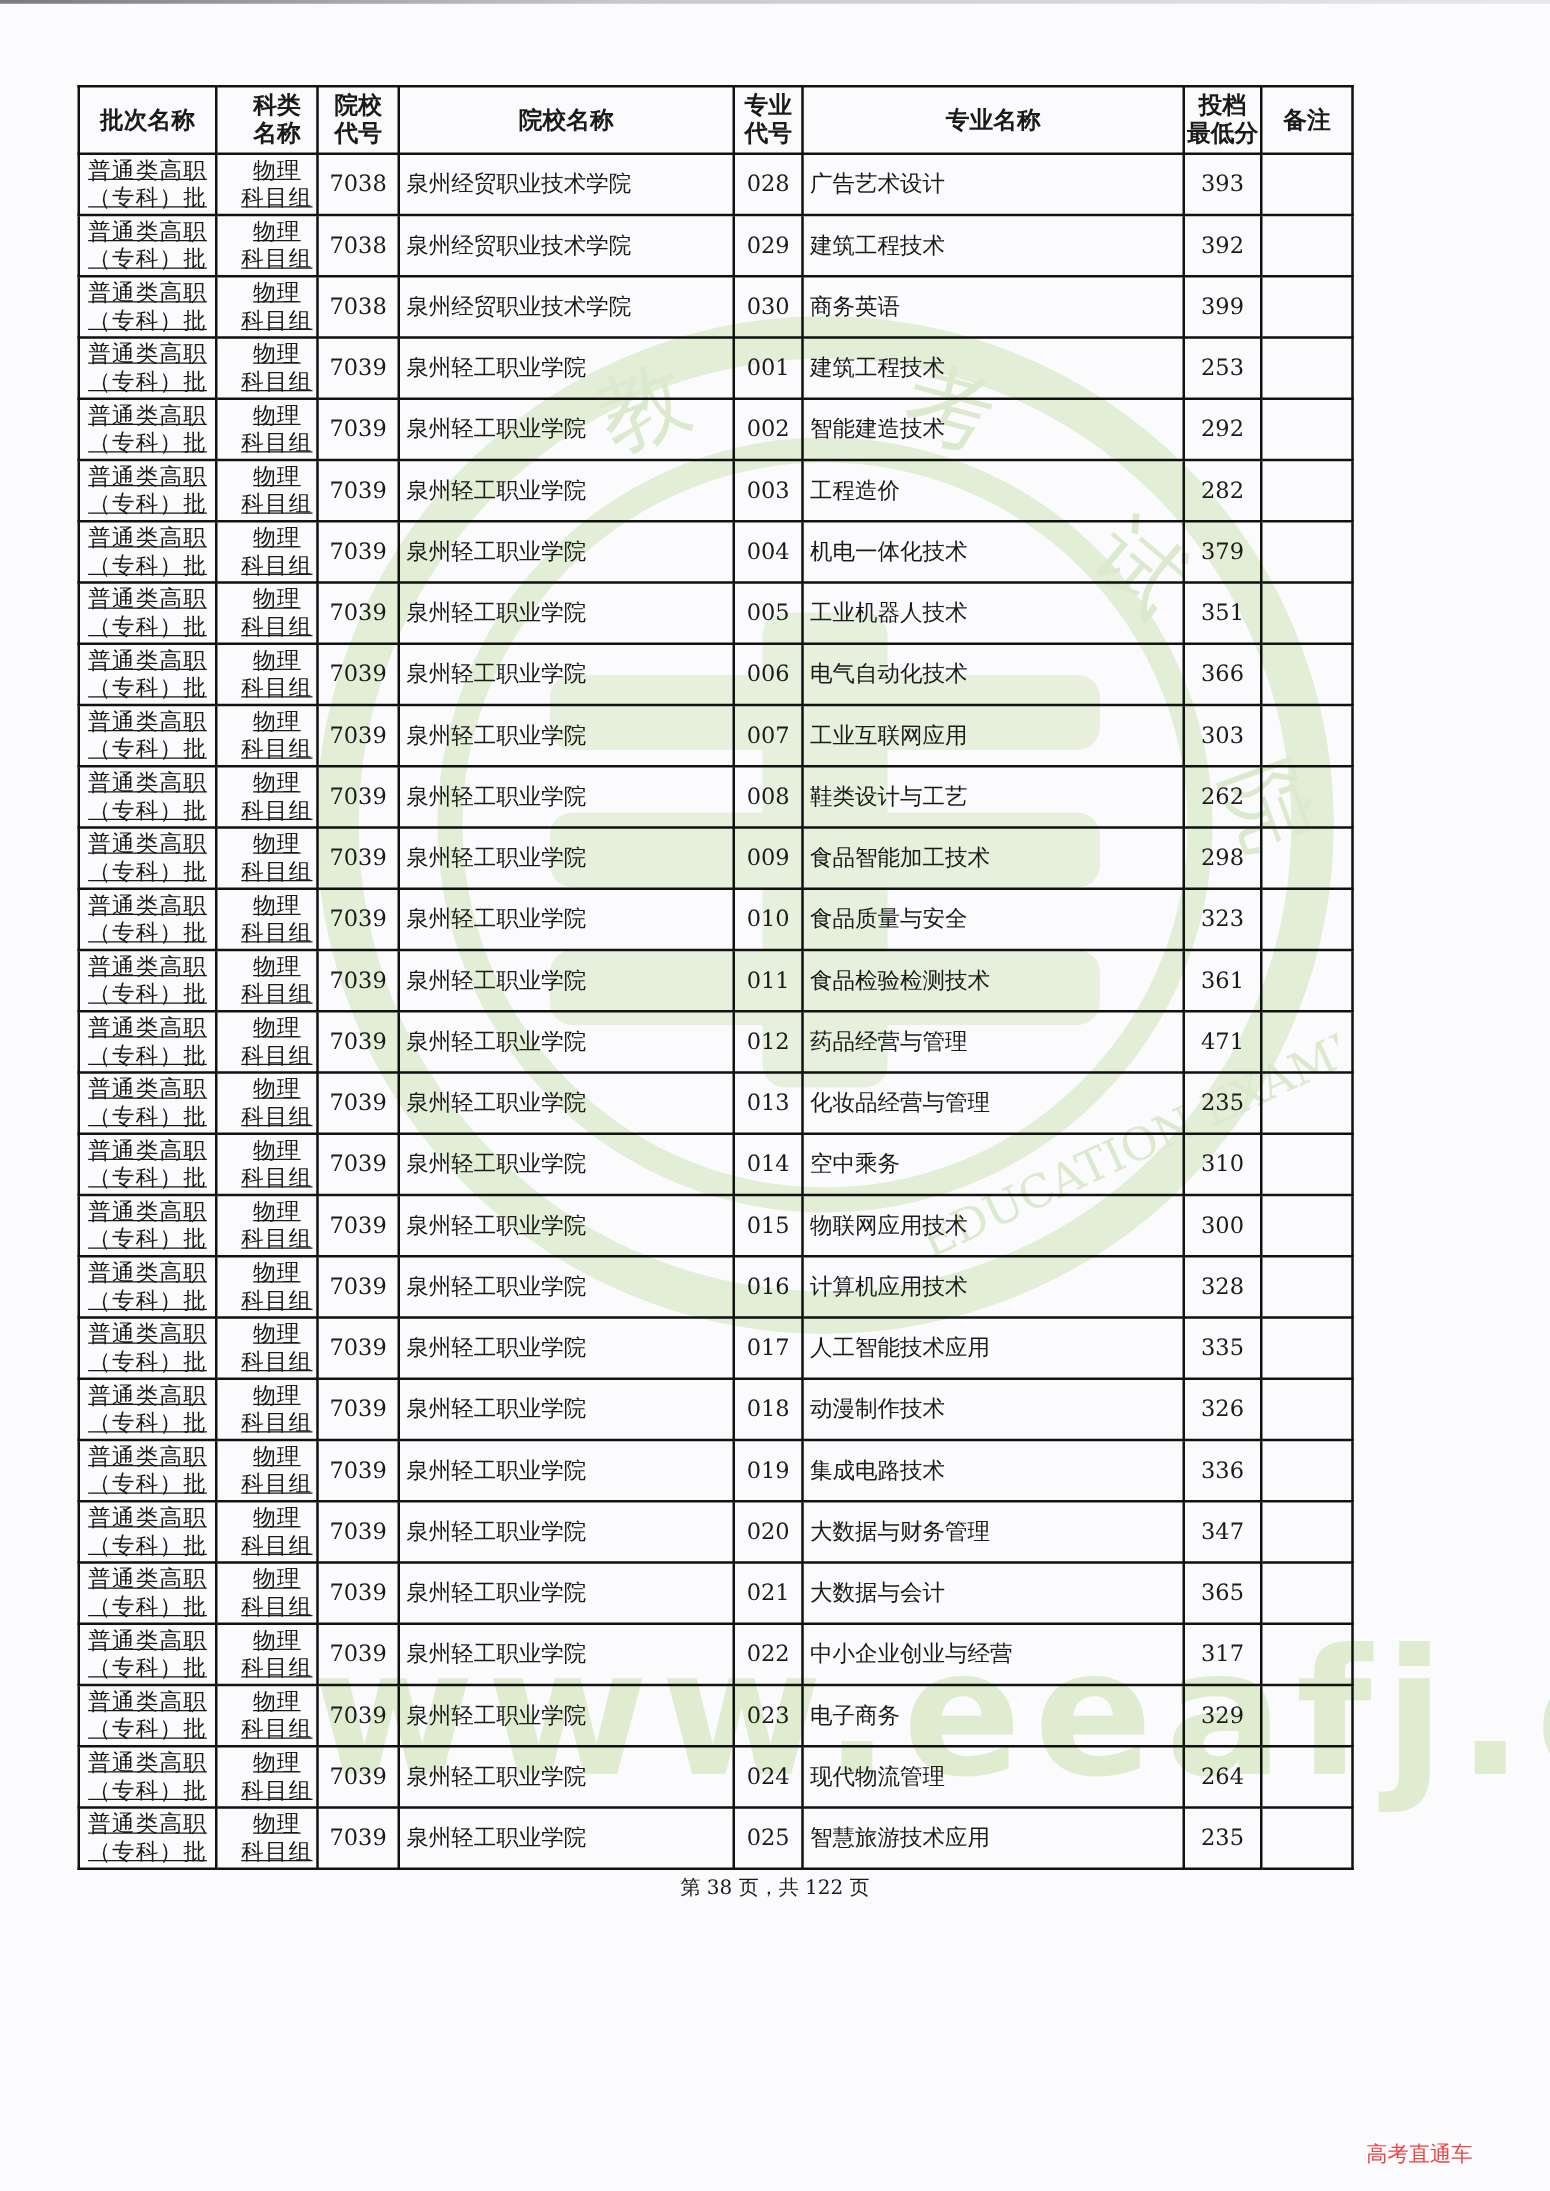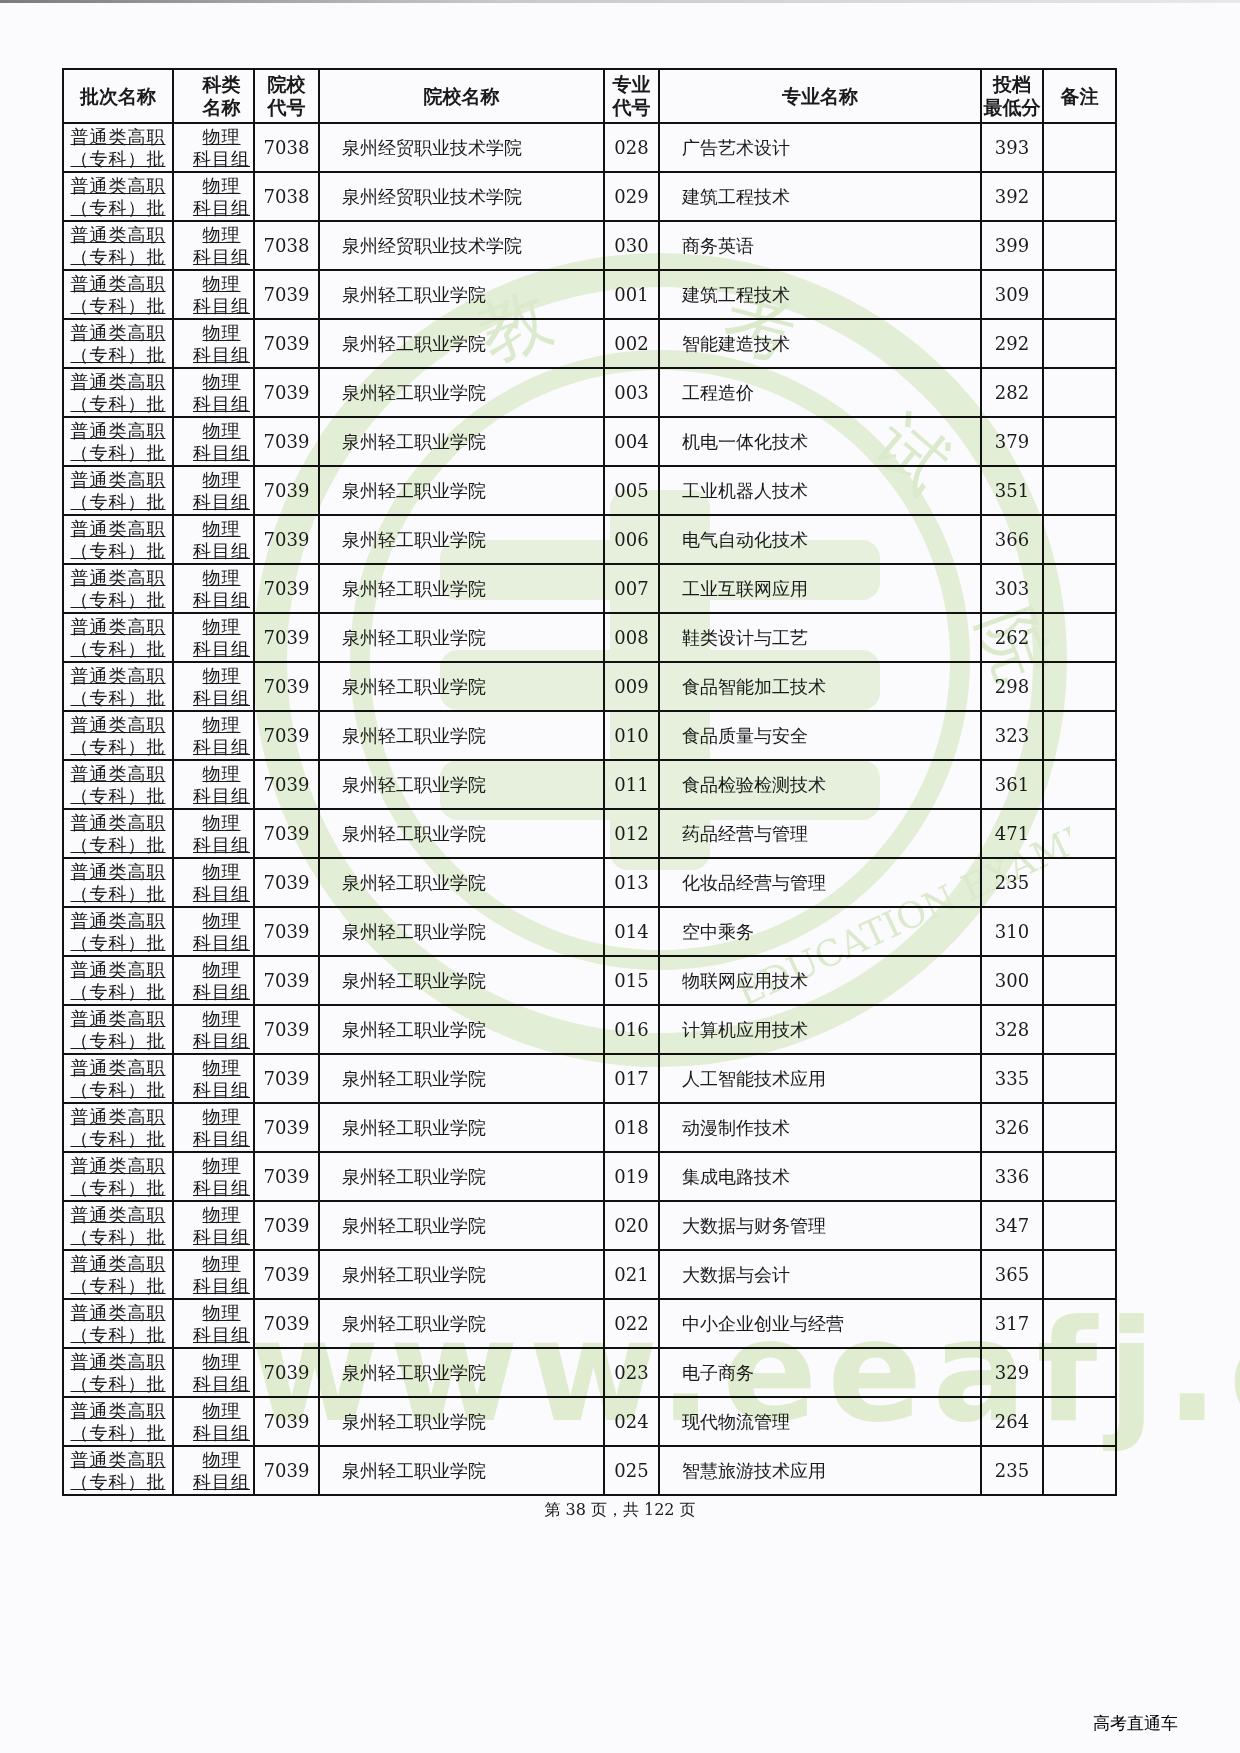--- a/index.html
+++ b/index.html
@@ -39,31 +39,31 @@
     }
     th {
       height: 52px;
       font-family: "DejaVu Sans", "Liberation Sans", sans-serif;
       font-weight: bold;
       font-size: 19px;
       line-height: 23px;
     }
     td { height: 47px; font-size: 18px; line-height: 22px; }
     td.batch, td.subj { font-size: 18px; line-height: 22px; letter-spacing: 1px; text-decoration: underline; }
-    td.left { text-align: left; padding-left: 22px; }
+    td.left { text-align: left; padding-left: 5px; }
     .c1 { width: 108px; } .c2 { width: 63px; padding-left: 16px; } .c3 { width: 63px; }
     .c4 { width: 261px; } .c5 { width: 53px; } .c6 { width: 298px; }
     .c7 { width: 60px; } .c8 { width: 71px; }
     .footer {
       position: absolute; left: 0; width: 1240px; top: 1500px; text-align: center;
       font-size: 16px; z-index: 1;
     }
     .brand {
       position: absolute; left: 1093px; top: 1712px;
-      font-family: Liberation Serif, serif; font-size: 17px; color: #000000; z-index: 1;
+      font-family: Liberation Serif, serif; font-size: 17px; color: #ef4444; z-index: 1;
     }
     .lines { display: block; }
   </style>
 </head>
 <body>
 
 <div class="topshade"></div>
 
 <svg class="watermark" viewBox="0 0 820 820">
   <circle cx="410" cy="410" r="390" fill="none" stroke="#e2eed6" stroke-width="34"></circle>
@@ -161,21 +161,21 @@
           <span class="lines">（专科）批</span>
         </td>
         <td class="c2 subj">
           <span class="lines">物理</span>
           <span class="lines">科目组</span>
         </td>
         <td class="c3">7039</td>
         <td class="c4 left">泉州轻工职业学院</td>
         <td class="c5">001</td>
         <td class="c6 left">建筑工程技术</td>
-        <td class="c7">309</td>
+        <td class="c7">253</td>
         <td class="c8"></td>
       </tr>
       <tr>
         <td class="c1 batch">
           <span class="lines">普通类高职</span>
           <span class="lines">（专科）批</span>
         </td>
         <td class="c2 subj">
           <span class="lines">物理</span>
           <span class="lines">科目组</span>

